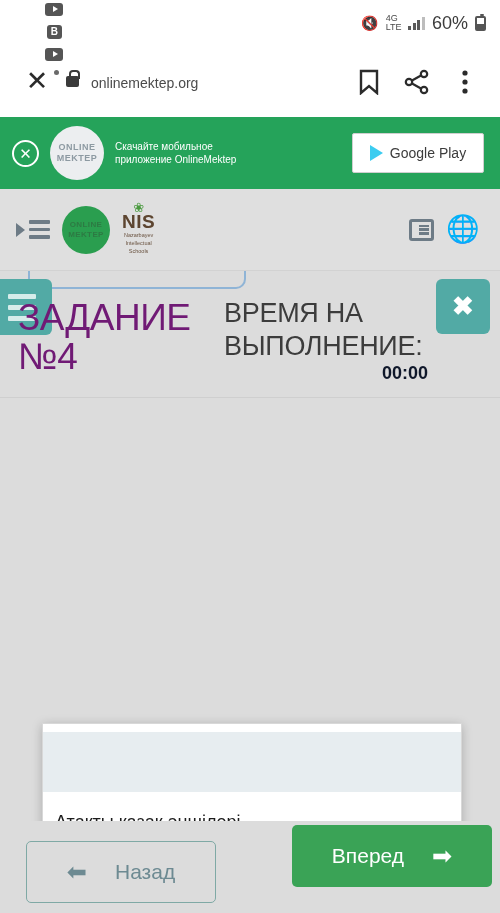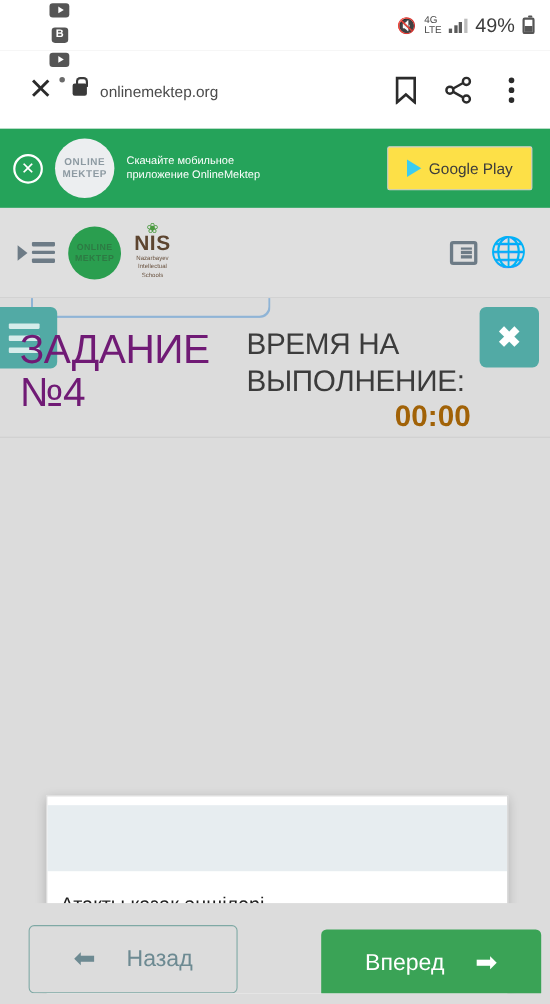--- a/index.html
+++ b/index.html
@@ -84,21 +84,21 @@
     display: flex; align-items: center; justify-content: center;
     color: #fff; font-size: 15px; line-height: 1; flex: none;
   }
   .banner-logo {
     width: 54px; height: 54px; border-radius: 50%; background: #eceef0; flex: none;
     display: flex; flex-direction: column; align-items: center; justify-content: center;
     color: #8d9aa2; font-size: 9px; font-weight: 700; letter-spacing: .5px; line-height: 1.2;
   }
   .banner-text { color: #fff; font-size: 10px; line-height: 1.3; flex: 1; }
   .gplay-btn {
-    background: #fde047; border: 1px solid #cfcfcf; border-radius: 2px;
+    background: #ffffff; border: 1px solid #cfcfcf; border-radius: 2px;
     height: 40px; min-width: 132px; display: flex; align-items: center; justify-content: center; gap: 7px;
     flex: none; margin-right: 4px;
   }
   .gplay-tri { width: 0; height: 0; border-left: 13px solid #3bccf0;
     border-top: 8px solid transparent; border-bottom: 8px solid transparent; }
   .gplay-label { font-size: 14px; color: #3c3c3c; }
 
   
   .siteheader {
     height: 82px; background: #dfdfdf;
@@ -151,21 +151,21 @@
   .task-title {
     position: absolute; left: 18px; top: 28px; width: 220px;
     font-size: 37px; color: #701a75; line-height: 1.05; letter-spacing: -.5px;
   }
   .timer-label {
     position: absolute; left: 224px; top: 26px; width: 170px;
     font-size: 27px; color: #3c3c3c; line-height: 1.22; letter-spacing: -.3px;
   }
   .timer-value {
     position: absolute; right: 72px; top: 92px;
-    font-size: 27px; font-weight: bold; color: #a16207;
+    font-size: 18px; font-weight: bold; color: #0f172a;
   }
 
   
   .dropdown {
     position: absolute; left: 42px; top: 452px; width: 420px; height: 253px;
     background: #ffffff; border: 1px solid #d8d8d8;
     box-shadow: 0 2px 10px rgba(0,0,0,.22);
     overflow: hidden;
   }
   .dd-option {
@@ -176,21 +176,21 @@
 
   
   .bottomnav { position: absolute; left: 0; bottom: 0; width: 500px; height: 82px; background: #dcdcdc; }
   .btn-back {
     position: absolute; left: 26px; top: 20px; width: 190px; height: 62px;
     border: 1px solid #7fa9a5; border-radius: 5px; background: transparent;
     display: flex; align-items: center; justify-content: center; gap: 28px;
     color: #6d8a92; font-size: 21px;
   }
   .btn-fwd {
-    position: absolute; right: 8px; top: 24px; width: 200px; height: 62px;
+    position: absolute; right: 8px; top: 4px; width: 200px; height: 62px;
     background: #3aa356; border-radius: 5px;
     display: flex; align-items: center; justify-content: center; gap: 28px;
     color: #ffffff; font-size: 21px;
   }
   .arrow { font-size: 24px; line-height: 1; }
 </style>
 </head>
 <body>
 
 <div class="screen">
@@ -207,21 +207,21 @@
       <span class="mute-icon">🔇</span>
       <span class="net-icon">
         <span>4G</span><br><span>LTE</span>
       </span>
       <span class="bars">
           <i></i>
           <i></i>
           <i></i>
           <i></i>
         </span>
-      <span class="battery-text">49%</span>
+      <span class="battery-text">60%</span>
       <span class="battery-ico"></span>
     </div>
   </div>
 
   <div class="browserbar">
     <div class="icon-btn">
       <span class="close-x">✕</span>
     </div>
     <span class="lock-ico"></span>
     <div class="addr">

